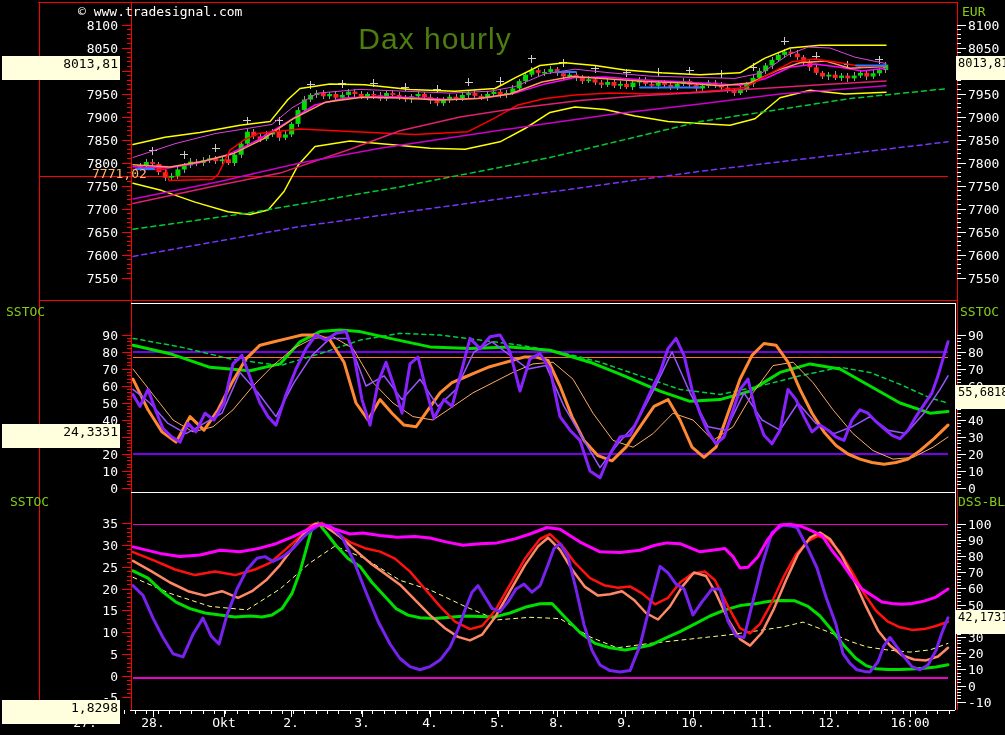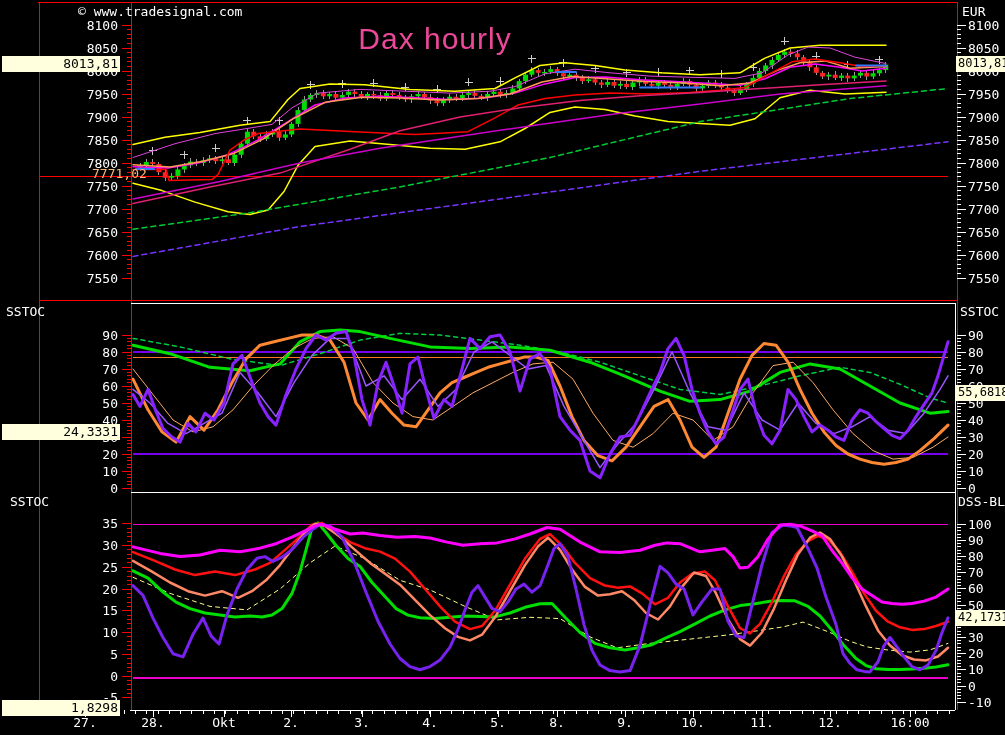--- a/index.html
+++ b/index.html
@@ -1,23 +1,23 @@
 <!DOCTYPE html>
 <html><head>
 <meta charset="utf-8">
 <style>
   html,body{margin:0;padding:0;background:#000;}
   #stage{position:relative;width:1005px;height:735px;background:#000;overflow:hidden;
          font-family:"DejaVu Sans Mono",monospace;}
-  .axis-label{position:absolute;color:#ffffff;font:13px "DejaVu Sans Mono",monospace;white-space:pre;}
-  .badge{position:absolute;background:#ffffdd;color:#000;height:16px;line-height:16px;
+  .axis-label{position:absolute;color:#84cc16;font:13px "DejaVu Sans Mono",monospace;white-space:pre;}
+  .badge{position:absolute;background:#ffffdd;color:#000;height:24px;line-height:16px;
          font:13px "DejaVu Sans Mono",monospace;padding:0 2px;white-space:nowrap;overflow:hidden;}
   .badge.left{left:2px;width:114px;text-align:right;}
   .badge.right{left:956px;width:47px;text-align:left;font-size:12px;}
-  #title{position:absolute;left:0;top:22px;width:870px;text-align:center;color:#ec4899;
+  #title{position:absolute;left:0;top:22px;width:870px;text-align:center;color:#4d7c0f;
          font:30px "Liberation Sans",sans-serif;letter-spacing:1px;}
   #copyright{position:absolute;left:46px;top:4px;color:#fff;font:13px "DejaVu Sans Mono",monospace;margin-left:32px;}
   #refline-label{position:absolute;left:92px;top:166px;color:#fdba74;font:13px "DejaVu Sans Mono",monospace;}
   svg{position:absolute;left:0;top:0;}
 </style>
 </head>
 <body>
 
 <div id="stage">
   <svg id="chart" width="1005" height="735">

